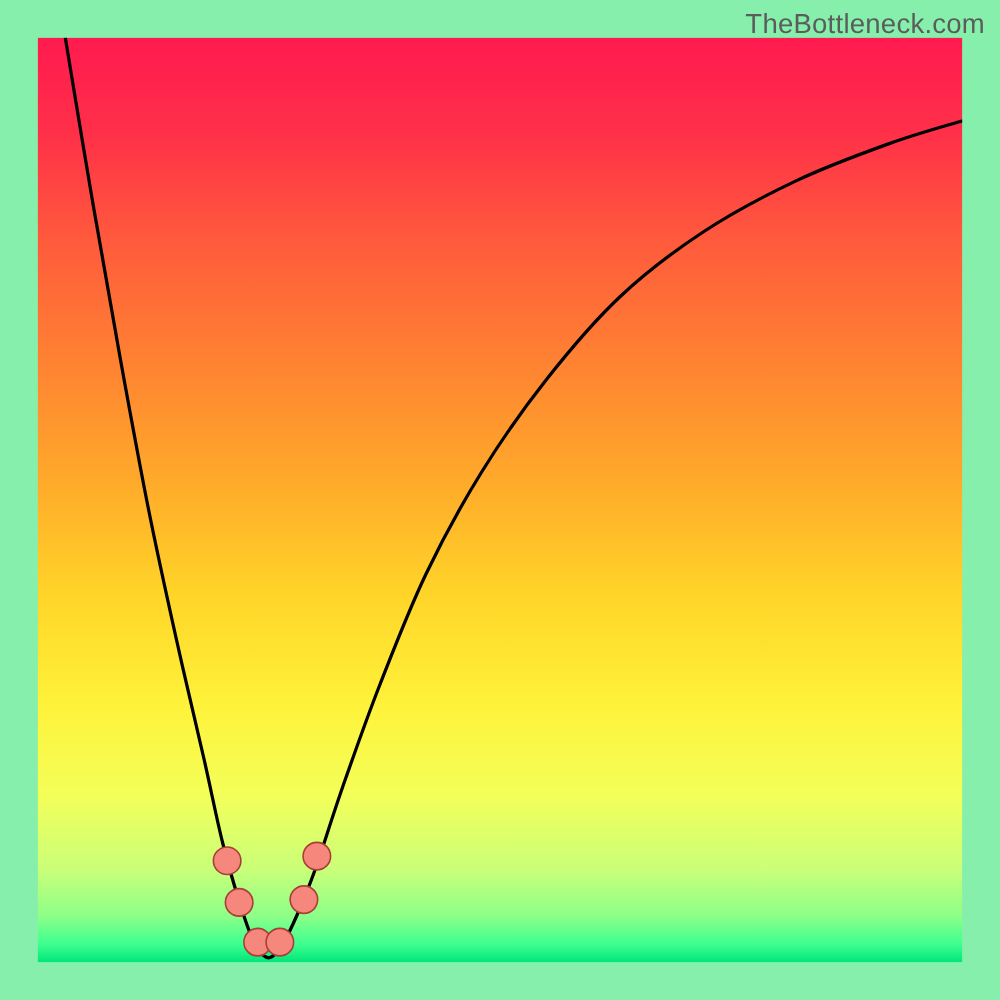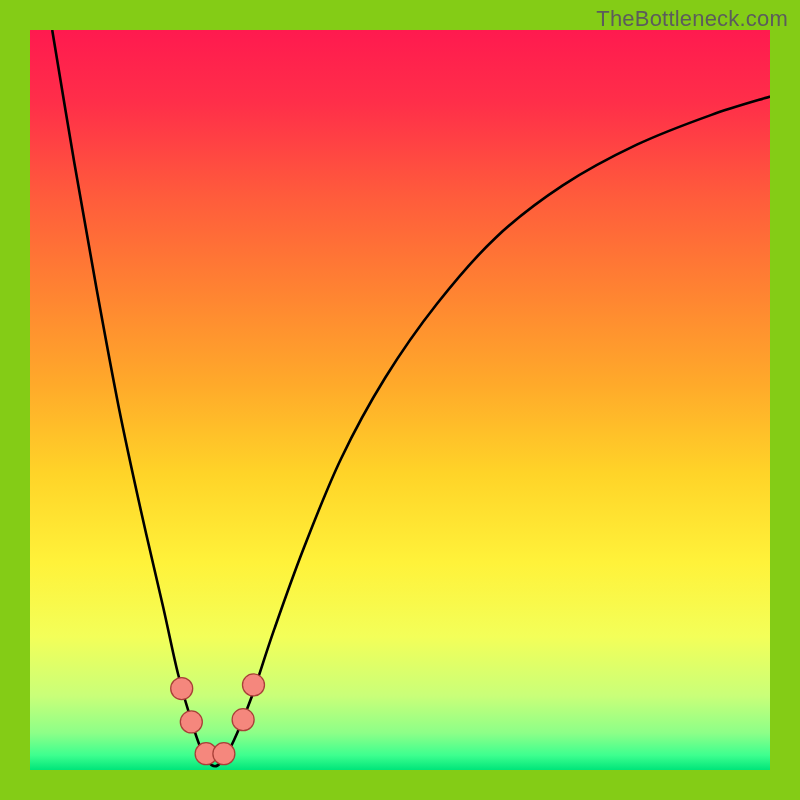--- a/index.html
+++ b/index.html
@@ -9,21 +9,21 @@
     height: 800px;
     overflow: hidden;
     background: #000;
     font-family: Arial, Helvetica, sans-serif;
   }
   .frame {
     position: absolute;
     top: 0; left: 0;
     width: 800px;
     height: 800px;
-    background: #84cc16;
+    background: #86efac;
   }
   .plot-area {
     position: absolute;
     top: 30px;
     left: 30px;
     width: 740px;
     height: 740px;
     overflow: hidden;
   }
   .gradient {

